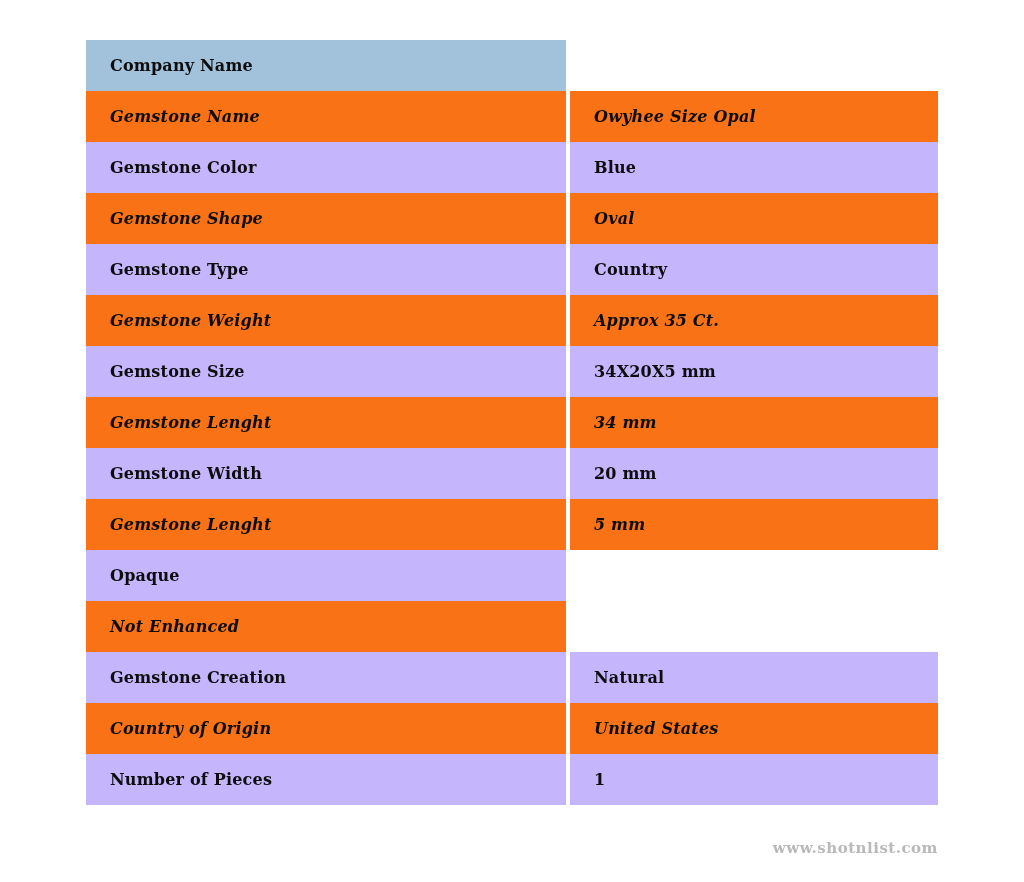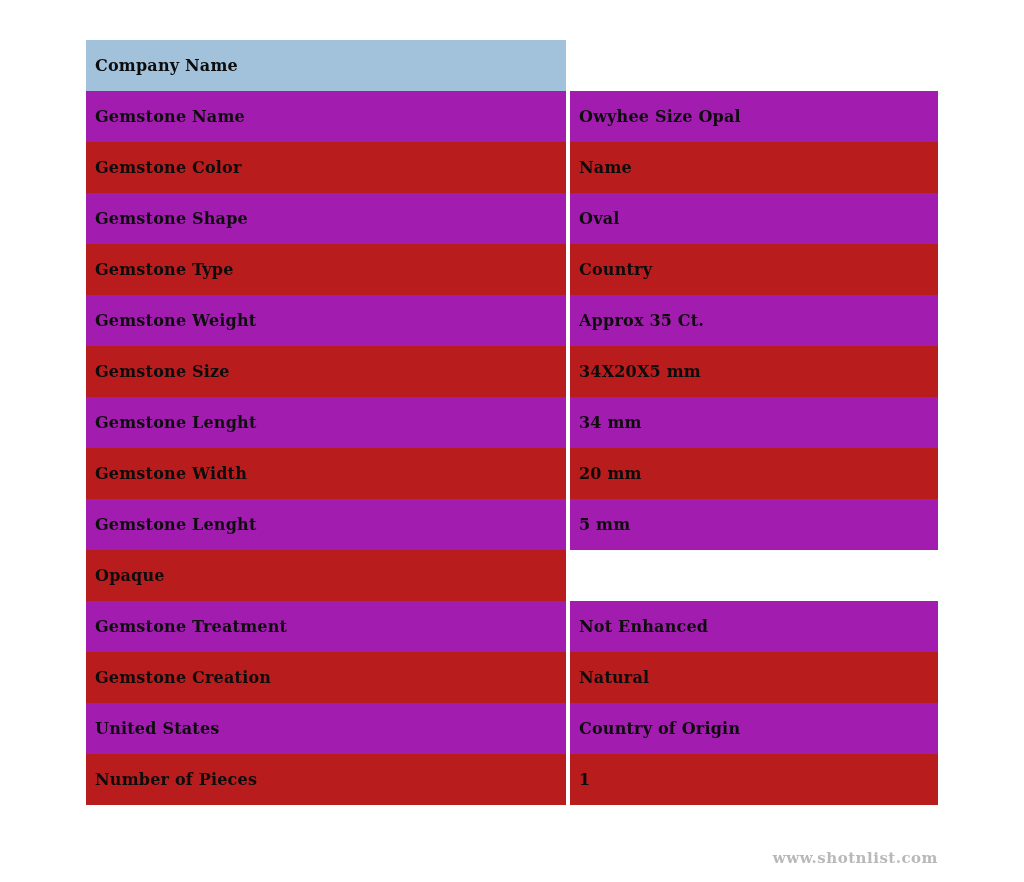--- a/index.html
+++ b/index.html
@@ -24,41 +24,42 @@
   .row {
     display: grid;
     grid-template-columns: 480fr 368fr;
     column-gap: 4px;
     height: 51px;
   }
 
   .cell {
     display: flex;
     align-items: center;
-    padding-left: 9px;
+    padding-left: 24px;
     font-size: 16px;
     font-weight: bold;
     color: #0d0d0d;
     letter-spacing: 0.2px;
   }
 
   .row.header .cell {
     background: #a2c2dc;
   }
 
   .row.alt .cell {
-    background: #a21caf;
+    background: #f97316;
+    font-style: italic;
   }
 
   .row.plain .cell {
-    background: #b91c1c;
+    background: #c4b5fd;
   }
 
   .watermark {
-    margin-top: 44px;
+    margin-top: 34px;
     text-align: right;
     font-size: 15px;
     font-weight: bold;
     color: #b9b9b9;
     letter-spacing: 0.5px;
   }
 </style>
 </head>
 <body>
 
@@ -70,21 +71,21 @@
       <div class="cell">Company Name</div>
     </div>
 
     <div class="row alt">
       <div class="cell">Gemstone Name</div>
       <div class="cell">Owyhee Size Opal</div>
     </div>
 
     <div class="row plain">
       <div class="cell">Gemstone Color</div>
-      <div class="cell">Name</div>
+      <div class="cell">Blue</div>
     </div>
 
     <div class="row alt">
       <div class="cell">Gemstone Shape</div>
       <div class="cell">Oval</div>
     </div>
 
     <div class="row plain">
       <div class="cell">Gemstone Type</div>
       <div class="cell">Country</div>
@@ -113,32 +114,31 @@
     <div class="row alt">
       <div class="cell">Gemstone Lenght</div>
       <div class="cell">5 mm</div>
     </div>
 
     <div class="row plain">
       <div class="cell">Opaque</div>
     </div>
 
     <div class="row alt">
-      <div class="cell">Gemstone Treatment</div>
       <div class="cell">Not Enhanced</div>
     </div>
 
     <div class="row plain">
       <div class="cell">Gemstone Creation</div>
       <div class="cell">Natural</div>
     </div>
 
     <div class="row alt">
+      <div class="cell">Country of Origin</div>
       <div class="cell">United States</div>
-      <div class="cell">Country of Origin</div>
     </div>
 
     <div class="row plain">
       <div class="cell">Number of Pieces</div>
       <div class="cell">1</div>
     </div>
 
   </div>
 
   <div class="watermark">www.shotnlist.com</div>

